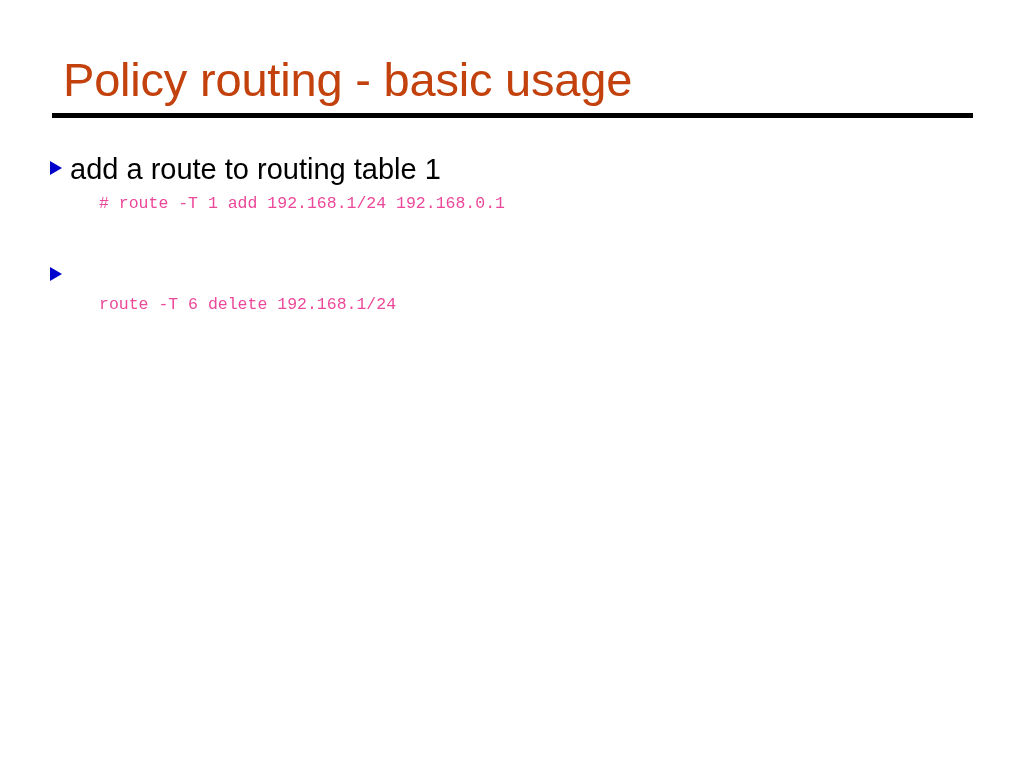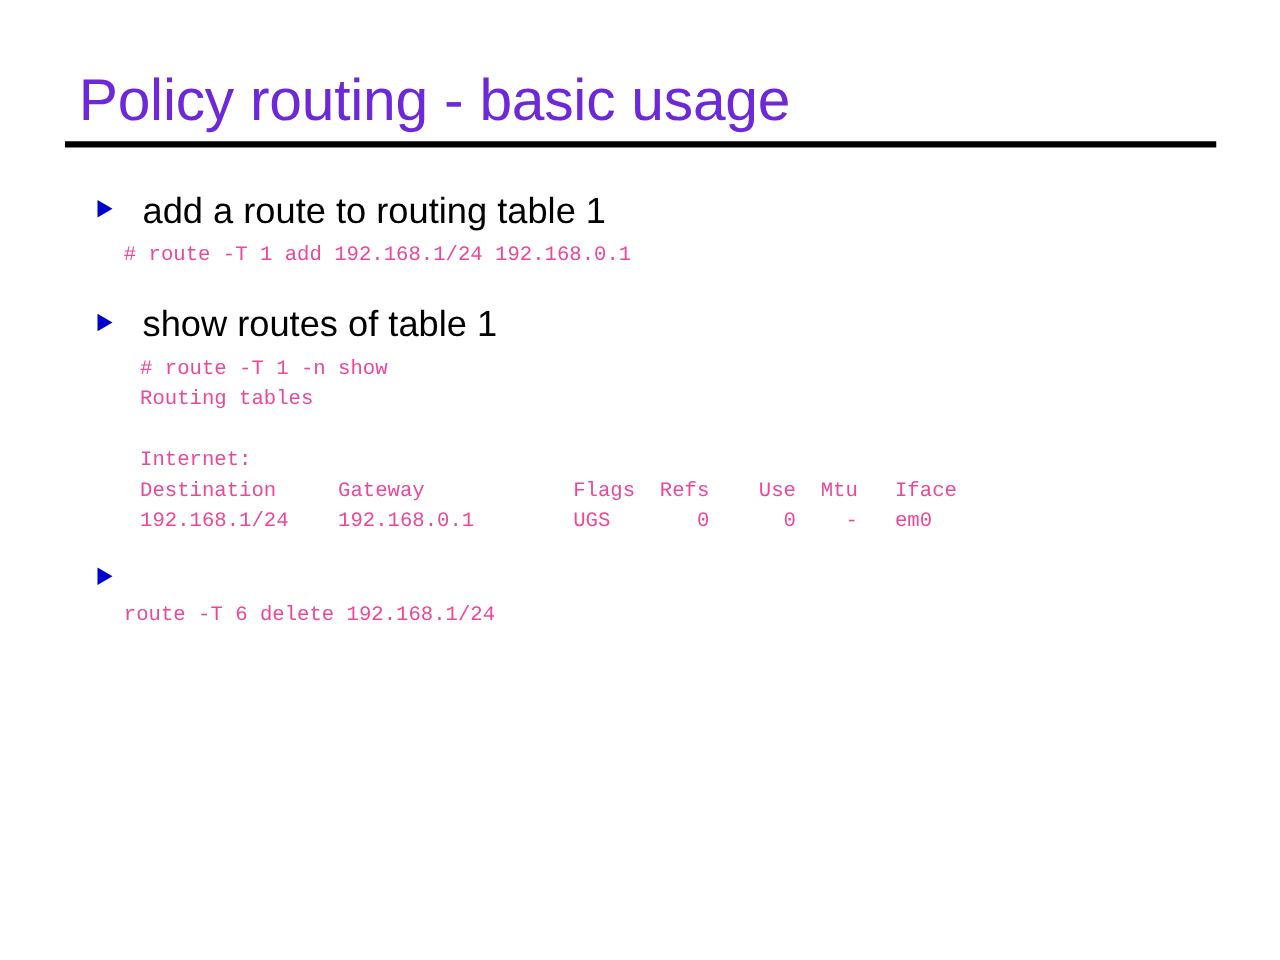--- a/index.html
+++ b/index.html
@@ -30,21 +30,21 @@
     left: 52px;
     top: 52px;
     width: 921px;
   }
   .slide-title {
     font-family: "Liberation Sans", sans-serif;
     font-size: 47px;
     font-weight: 400;
     line-height: 56px;
     letter-spacing: -0.2px;
-    color: #6d28d9;
+    color: #c2410c;
     white-space: nowrap;
     padding-left: 11px;
   }
   .title-rule {
     margin-top: 5px;
     width: 921px;
     height: 5px;
     background: #000000;
   }
 
@@ -56,22 +56,21 @@
     width: 1024px;
   }
 
   .bullet-group {
     position: relative;
   }
 
   .bullet-row {
     display: flex;
     align-items: baseline;
-    padding-left: 78px;
-    gap: 16px;
+    padding-left: 50px;
   }
   .bullet-marker {
     width: 0;
     height: 0;
     border-top: 7px solid transparent;
     border-bottom: 7px solid transparent;
     border-left: 12px solid #0000cc;
     display: inline-block;
     flex: none;
     position: relative;
@@ -119,33 +118,20 @@
       <div class="bullet-row">
         <span class="bullet-marker"></span>
         <span class="bullet-text">add a route to routing table 1</span>
       </div>
       <div class="gap-before-bullet-2"></div>
       <pre class="code-block code-indent-a"># route -T 1 add 192.168.1/24 192.168.0.1</pre>
     </div>
 
     <div class="gap-after-code-1"></div>
 
-    <div class="bullet-group">
-      <div class="bullet-row">
-        <span class="bullet-marker"></span>
-        <span class="bullet-text">show routes of table 1</span>
-      </div>
-      <div class="gap-before-bullet-2"></div>
-      <pre class="code-block code-indent-b"># route -T 1 -n show
-Routing tables
-
-Internet:
-Destination     Gateway            Flags  Refs    Use  Mtu   Iface
-192.168.1/24    192.168.0.1        UGS       0      0    -   em0</pre>
-    </div>
 
     <div class="gap-after-code-2"></div>
 
     <div class="bullet-group">
       <div class="bullet-row">
         <span class="bullet-marker"></span>
       </div>
       <div class="gap-before-bullet-1"></div>
       <pre class="code-block code-indent-a">route -T 6 delete 192.168.1/24</pre>
     </div>

